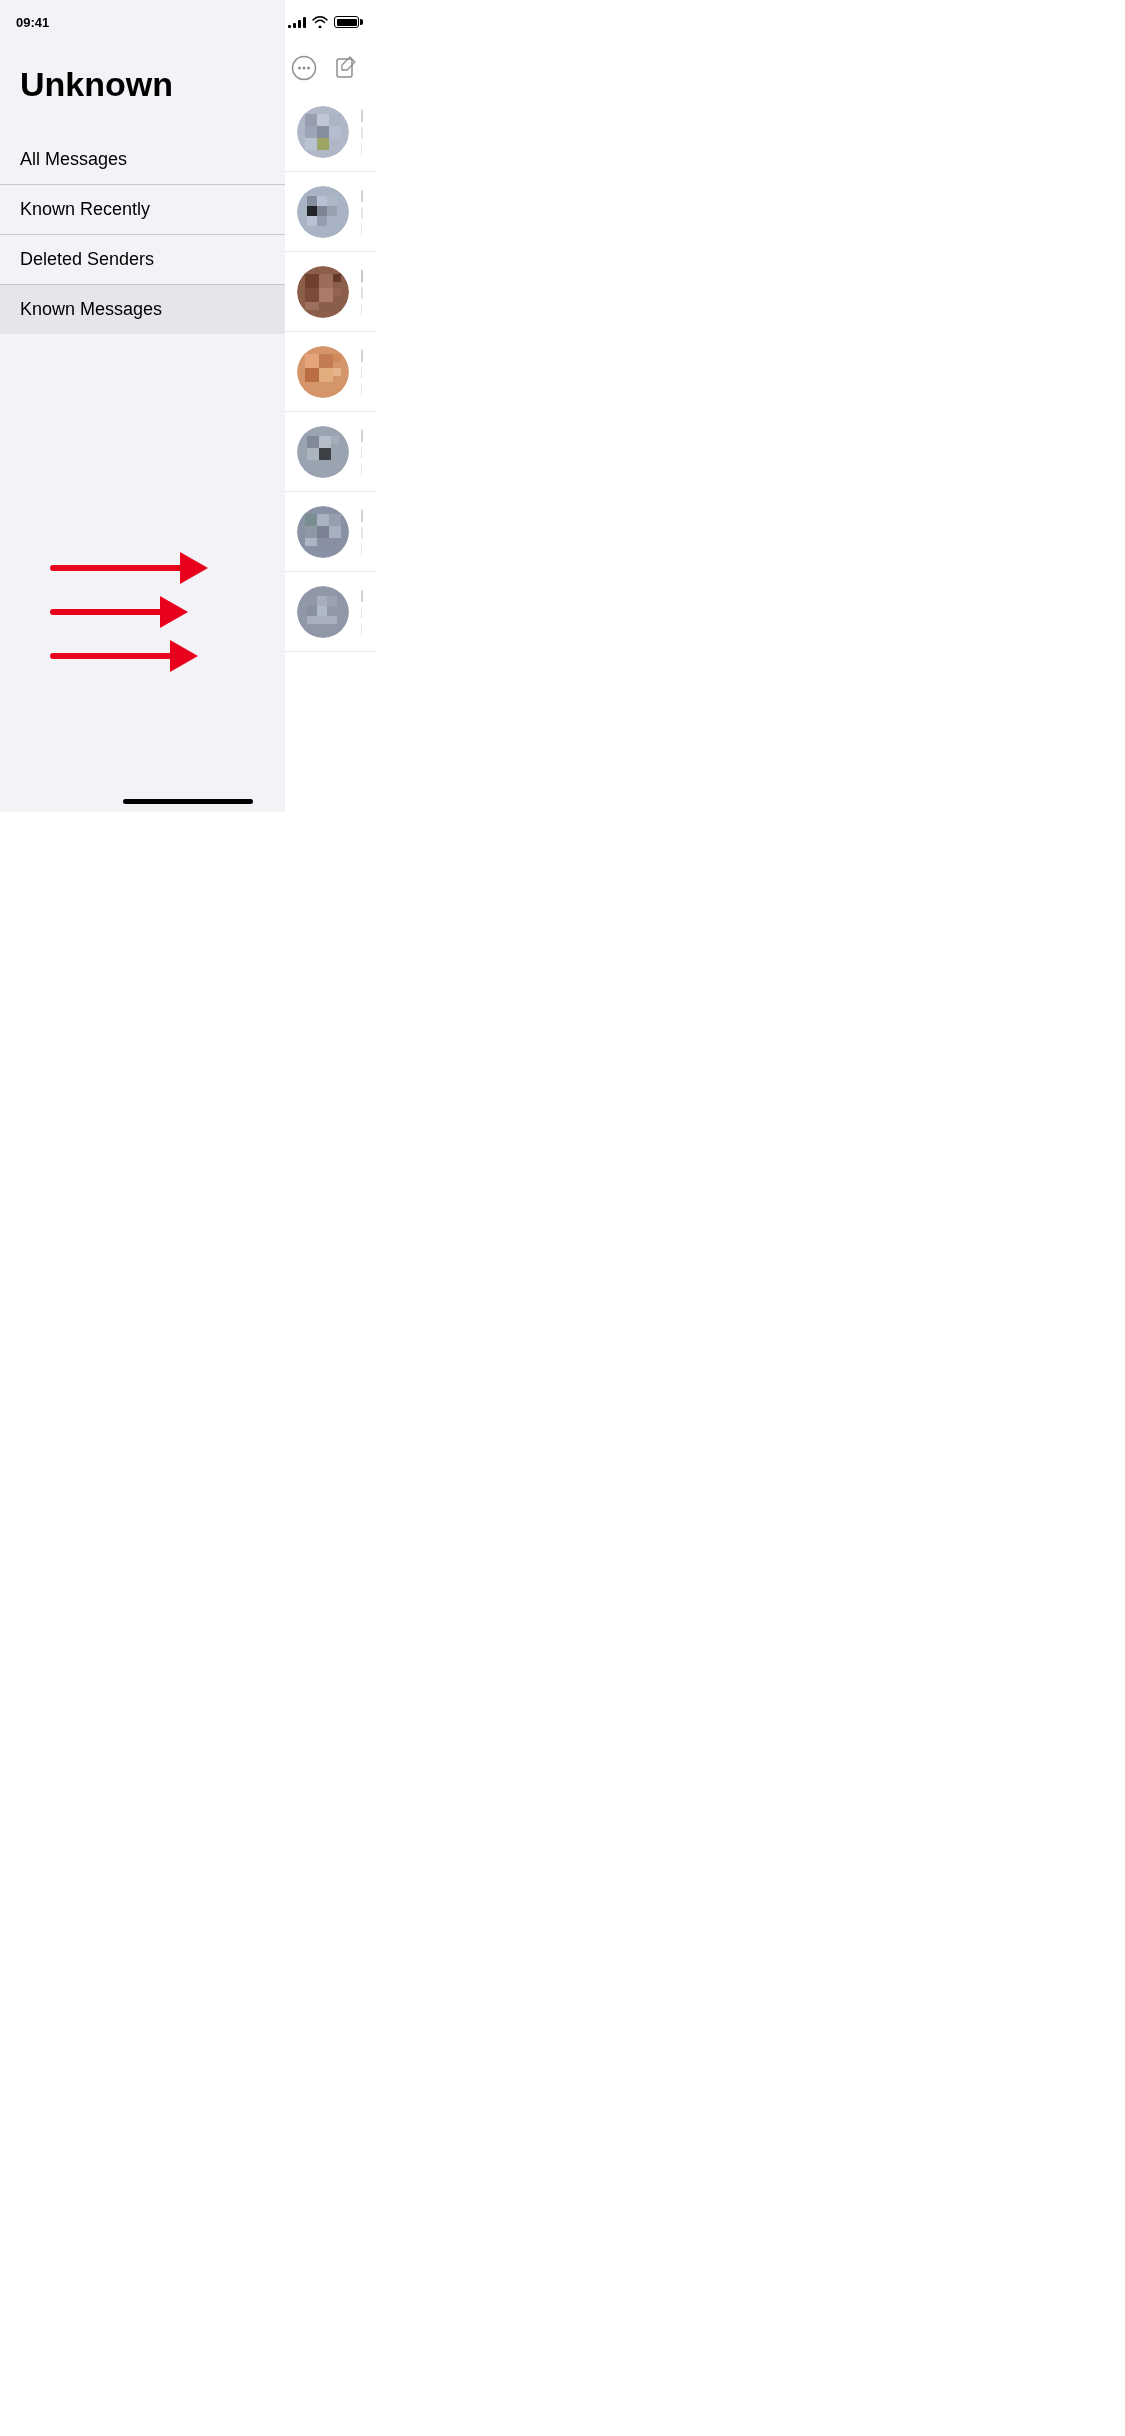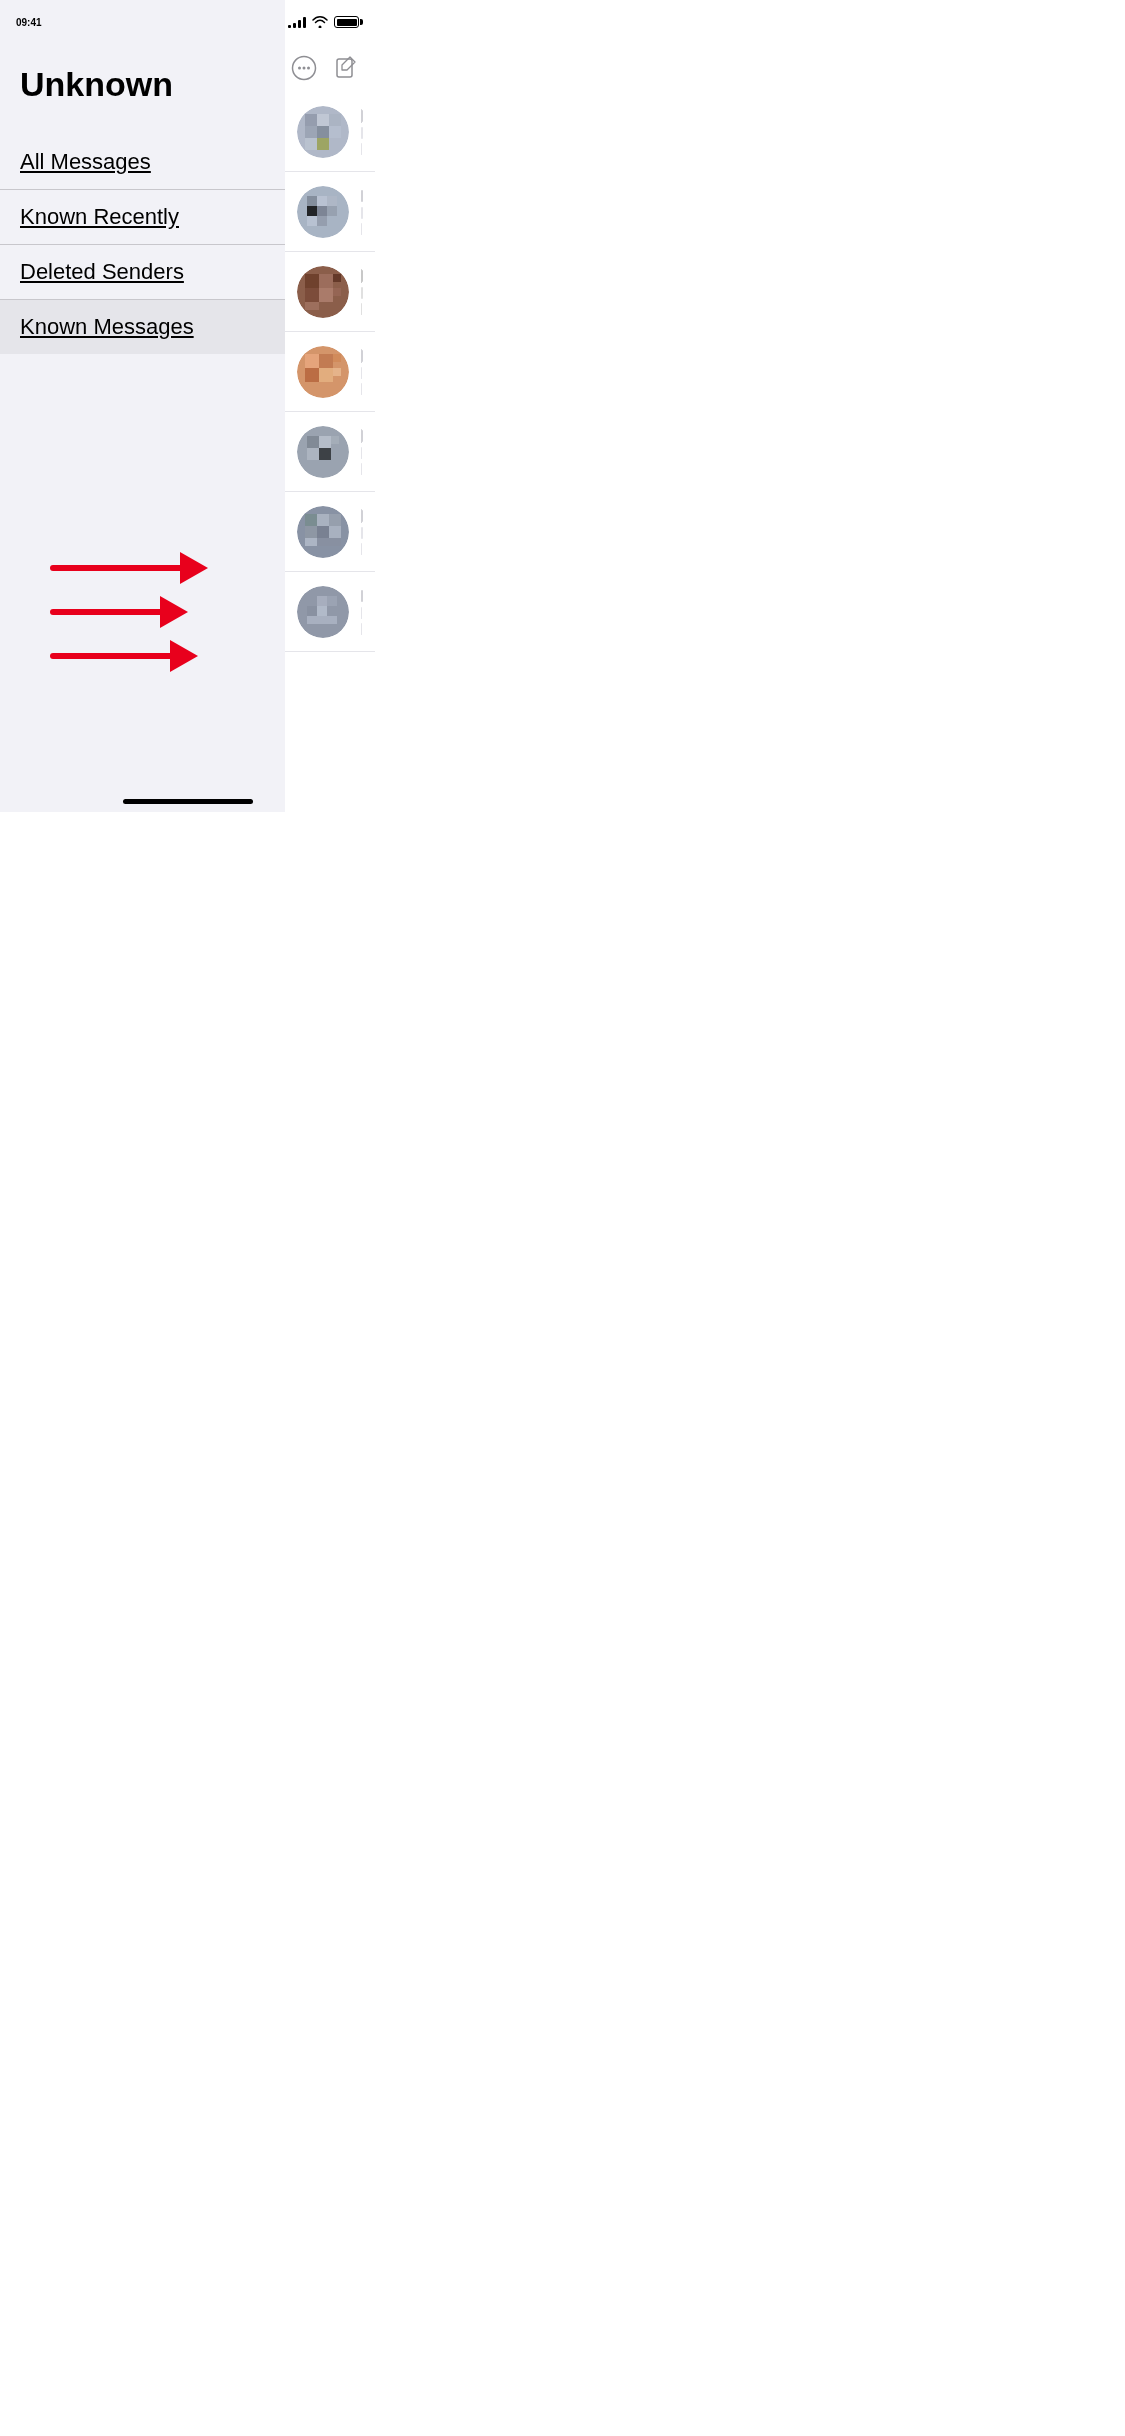--- a/index.html
+++ b/index.html
@@ -20,21 +20,21 @@
       top: 0; left: 0; right: 0;
       height: 44px;
       display: flex;
       align-items: center;
       justify-content: space-between;
       padding: 0 16px;
       background: transparent;
       z-index: 10;
     }
     .status-time {
-      font-size: 10px;
+      font-size: 13px;
       font-weight: 600;
       color: #000;
     }
     .status-icons {
       display: flex;
       align-items: center;
       gap: 6px;
     }
     .signal-bars {
       display: flex;
@@ -121,26 +121,25 @@
 
     .sidebar-nav {
       margin-top: 20px;
       background: transparent;
     }
 
     .sidebar-item {
       display: flex;
       align-items: center;
       padding: 14px 20px;
-      font-size: 22px;
+      font-size: 18px;
       color: #000;
       border-bottom: 0.5px solid #c8c7cc;
       background: transparent;
       cursor: pointer;
-      text-decoration: underline;
     }
     .sidebar-item:last-child {
       border-bottom: none;
     }
     .sidebar-item.active {
       background: #e5e5ea;
     }
 
     
     .main-panel {

